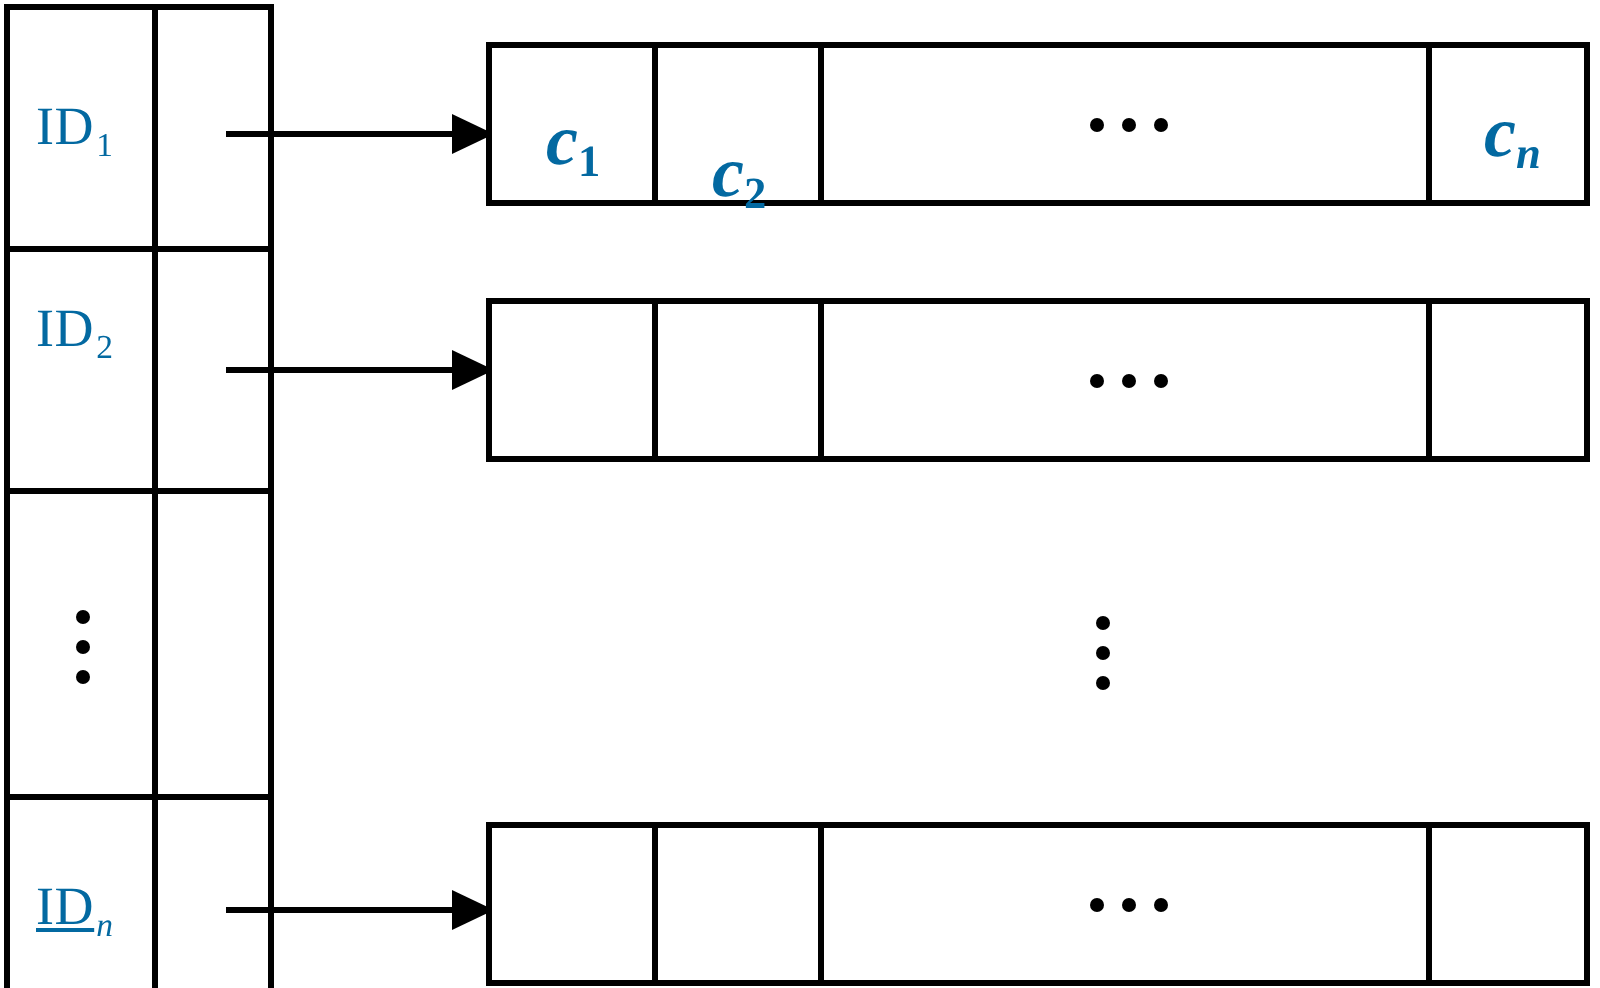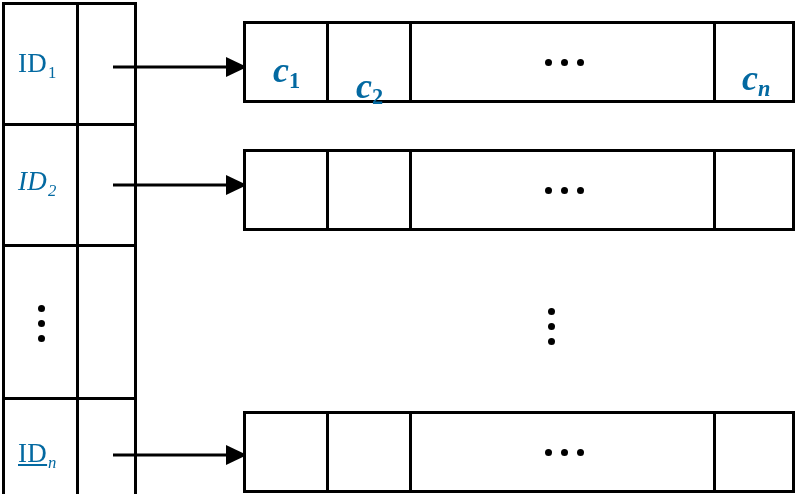--- a/index.html
+++ b/index.html
@@ -121,21 +121,21 @@
   <div class="vline" style="left:76px; top:2px; height:495px;"></div>
 
   <div class="hline" style="left:2px; top:123px; width:135px;"></div>
   <div class="hline" style="left:2px; top:244px; width:135px;"></div>
   <div class="hline" style="left:2px; top:397px; width:135px;"></div>
 
   <div class="label id-label" style="left:18px; top:50px;">
     <span>ID</span><sub>1</sub>
   </div>
 
-  <div class="label id-label" style="left:18px; top:168px;font-style:italic;">
+  <div class="label id-label" style="left:18px; top:151px;">
     <span>ID</span><sub>2</sub>
   </div>
 
   <div class="vdots" style="left:38px; top:305px;">
     <i></i>
     <i></i>
     <i></i>
   </div>
 
   <div class="label id-label" style="left:18px; top:440px;text-decoration:underline;">
@@ -169,21 +169,21 @@
   <div class="label cell-label" style="left:356px; top:68px;">
     <span>c</span><sub>2</sub>
   </div>
 
   <div class="hdots" style="left:545px; top:59px;">
     <i></i>
     <i></i>
     <i></i>
   </div>
 
-  <div class="label cell-label" style="left:742px; top:60px;">
+  <div class="label cell-label" style="left:742px; top:48px;">
     <span>c</span><sub class="ital">n</sub>
   </div>
 
   <div class="box" style="left:243px; top:149px; width:552px; height:82px;"></div>
   <div class="vline" style="left:326px; top:149px; height:82px;"></div>
   <div class="vline" style="left:409px; top:149px; height:82px;"></div>
   <div class="vline" style="left:713px; top:149px; height:82px;"></div>
 
   <div class="hdots" style="left:545px; top:187px;">
     <i></i>

